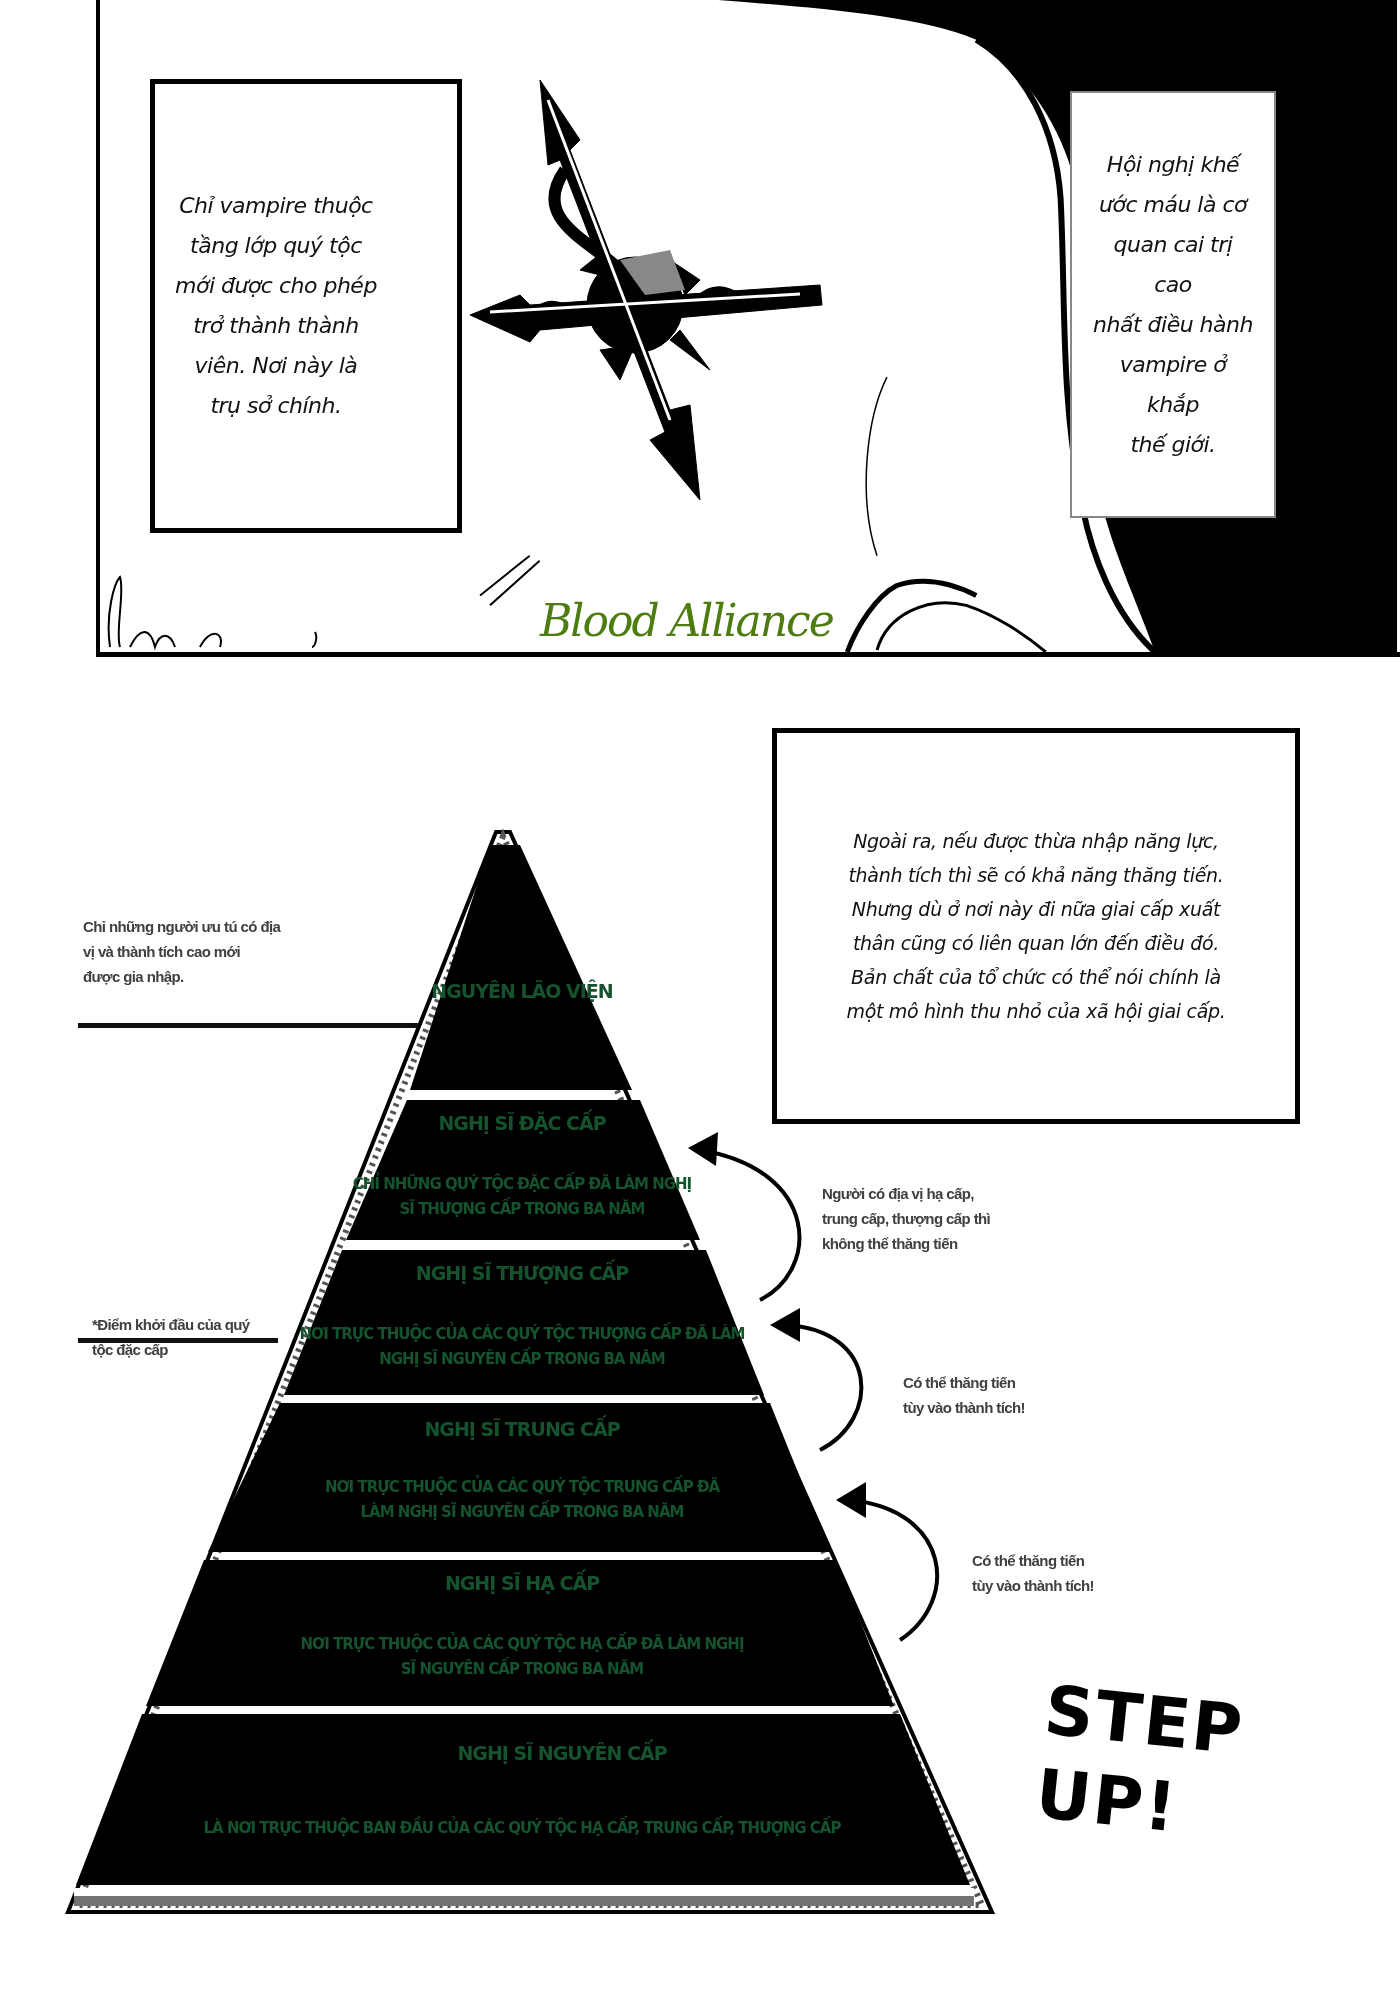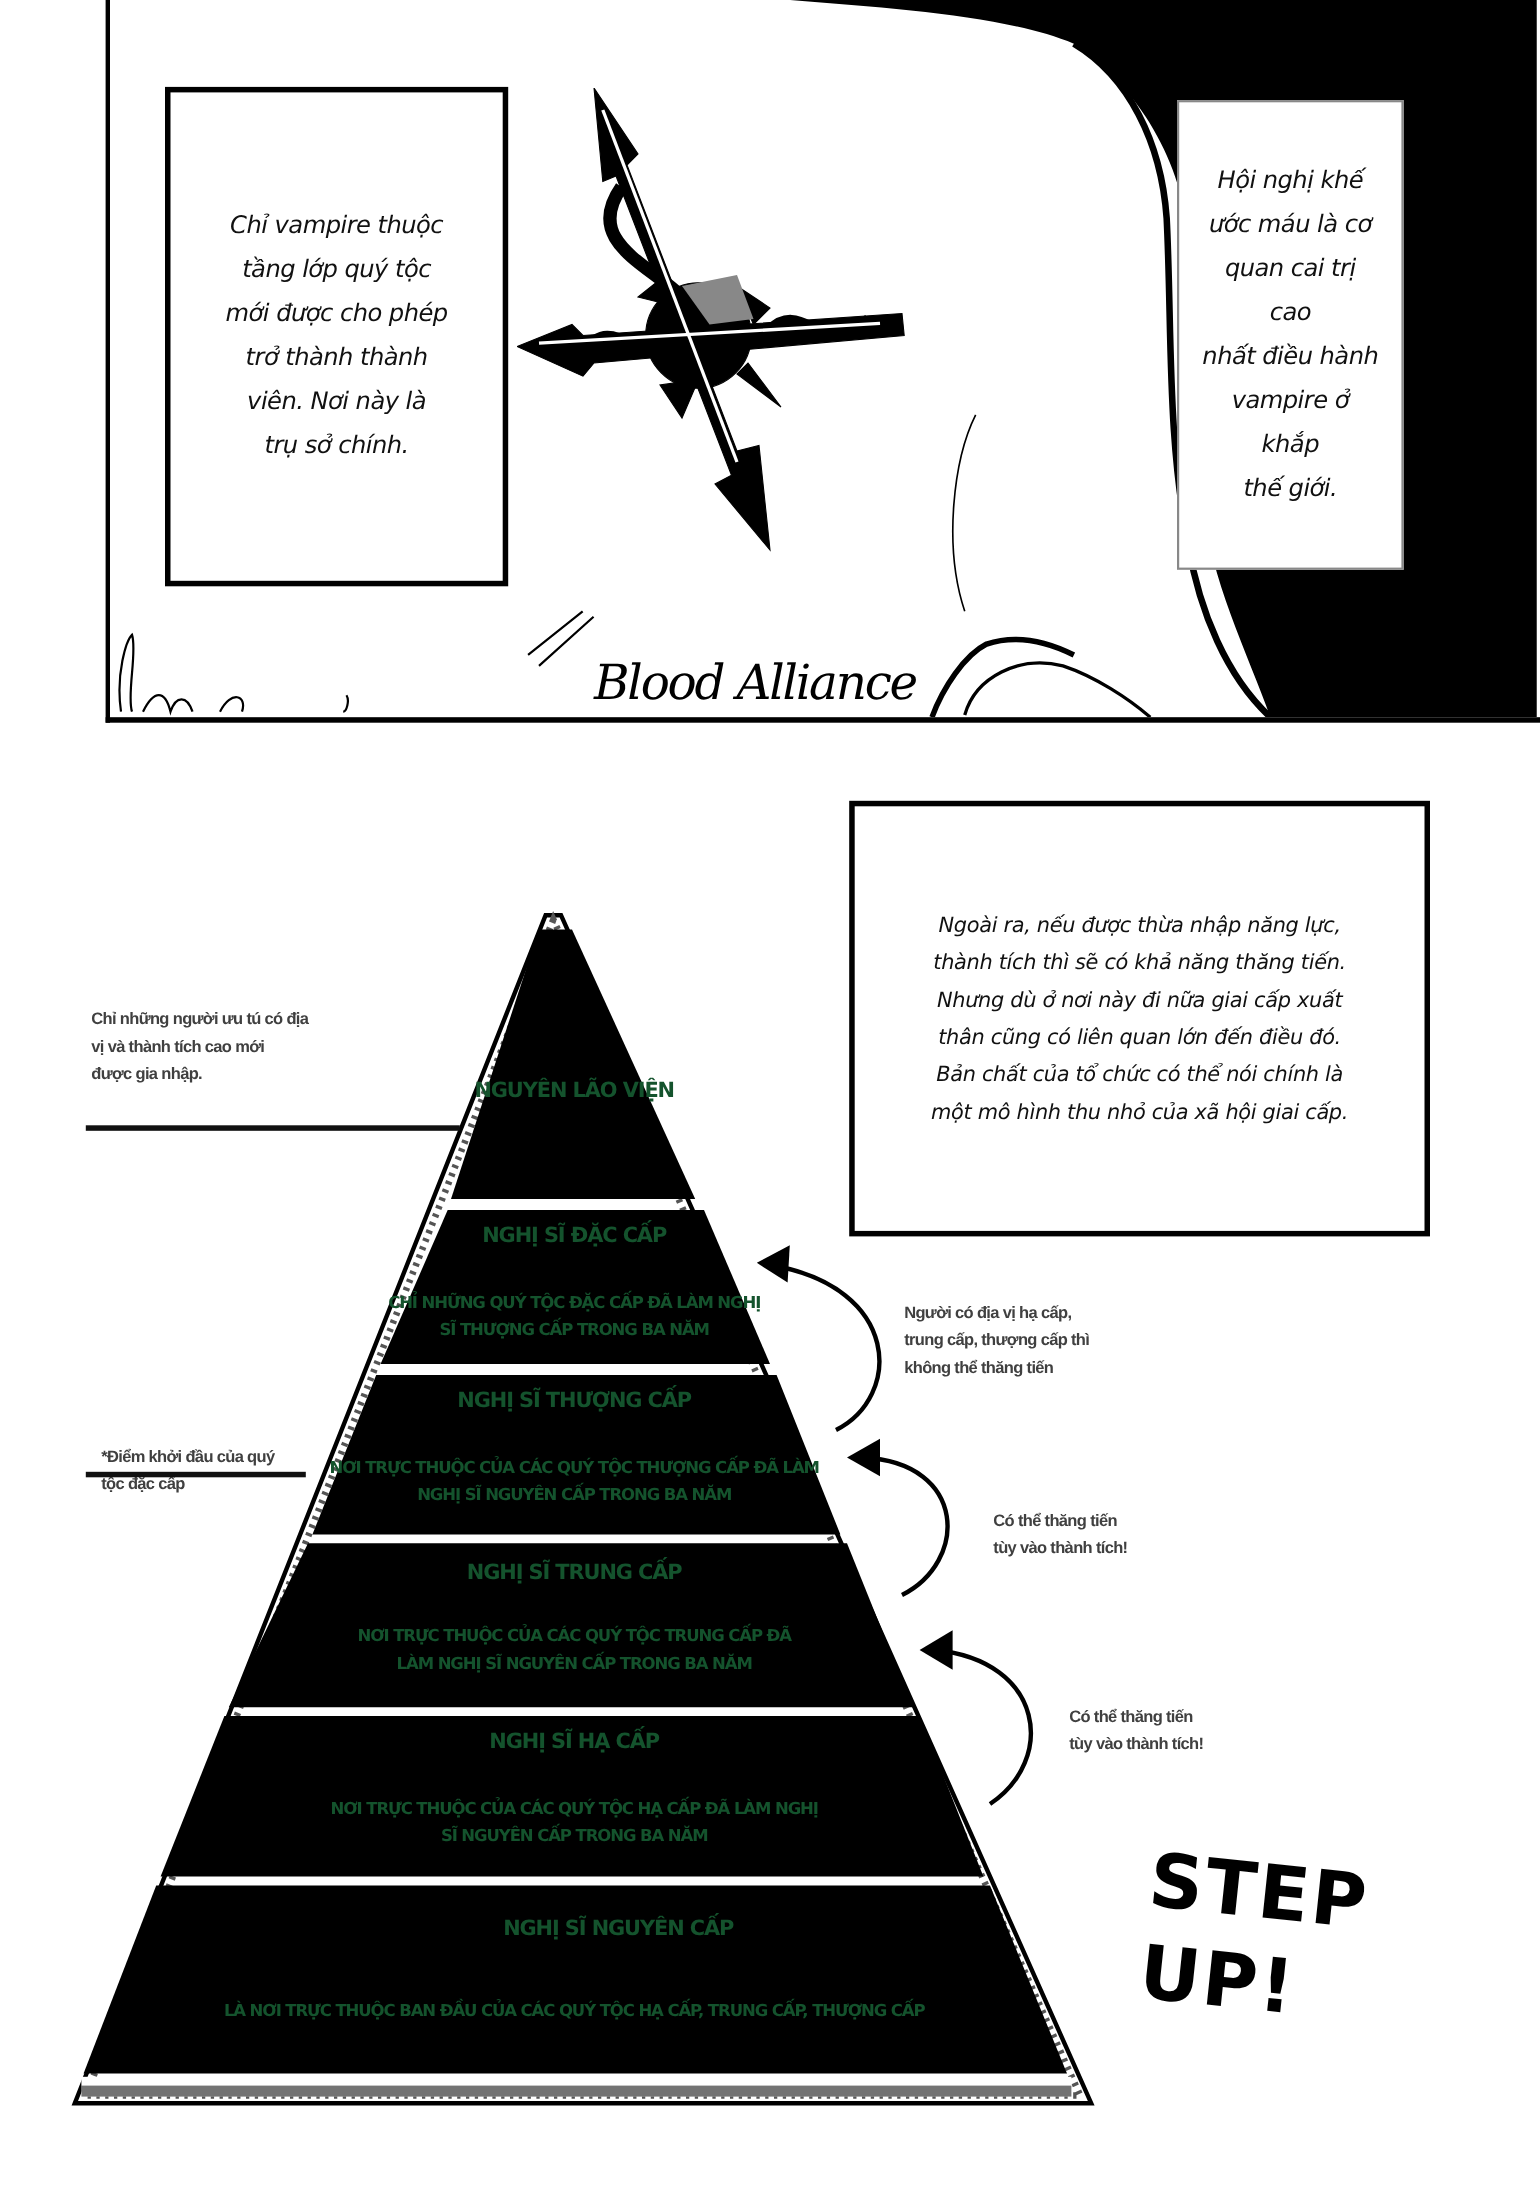--- a/index.html
+++ b/index.html
@@ -10,31 +10,31 @@
     position: absolute; left: 96px; top: 0; width: 1304px; height: 657px;
     background: #fff;
     border-left: 4px solid #000; border-bottom: 5px solid #000;
     box-sizing: border-box; overflow: hidden;
   }
   .dark-mass {
     position: absolute; left: 0; top: 0; width: 100%; height: 100%;
   }
   .caption-box {
     position: absolute; background: #fff; box-sizing: border-box;
-    display: flex; align-items: center; justify-content: center; text-align: center;
+    display: flex; align-items: center; text-align: center;
     font-family: "DejaVu Sans", sans-serif; font-style: italic;
     color: #111; line-height: 40px; font-size: 22px; letter-spacing: -0.5px;
   }
   .caption-left { left: 50px; top: 79px; width: 312px; height: 454px; border: 5px solid #000; }
   .caption-right { left: 970px; top: 91px; width: 206px; height: 427px; border: 2px solid #888; }
   .caption-text { white-space: pre-line; padding: 0 20px; }
 
   .handwriting {
     position: absolute; bottom: 6px; font-family: "DejaVu Serif", serif; font-style: italic;
-    font-size: 44px; color: #000000; letter-spacing: -2px;
+    font-size: 44px; color: #4d7c0f; letter-spacing: -2px;
   }
 
   
   .note-box {
     position: absolute; left: 772px; top: 728px; width: 528px; height: 396px;
     border: 5px solid #000; box-sizing: border-box; background: #fff;
     display: flex; align-items: center; justify-content: center;
   }
   .note-text {
     white-space: pre-line; text-align: center; font-family: "DejaVu Sans", sans-serif;

